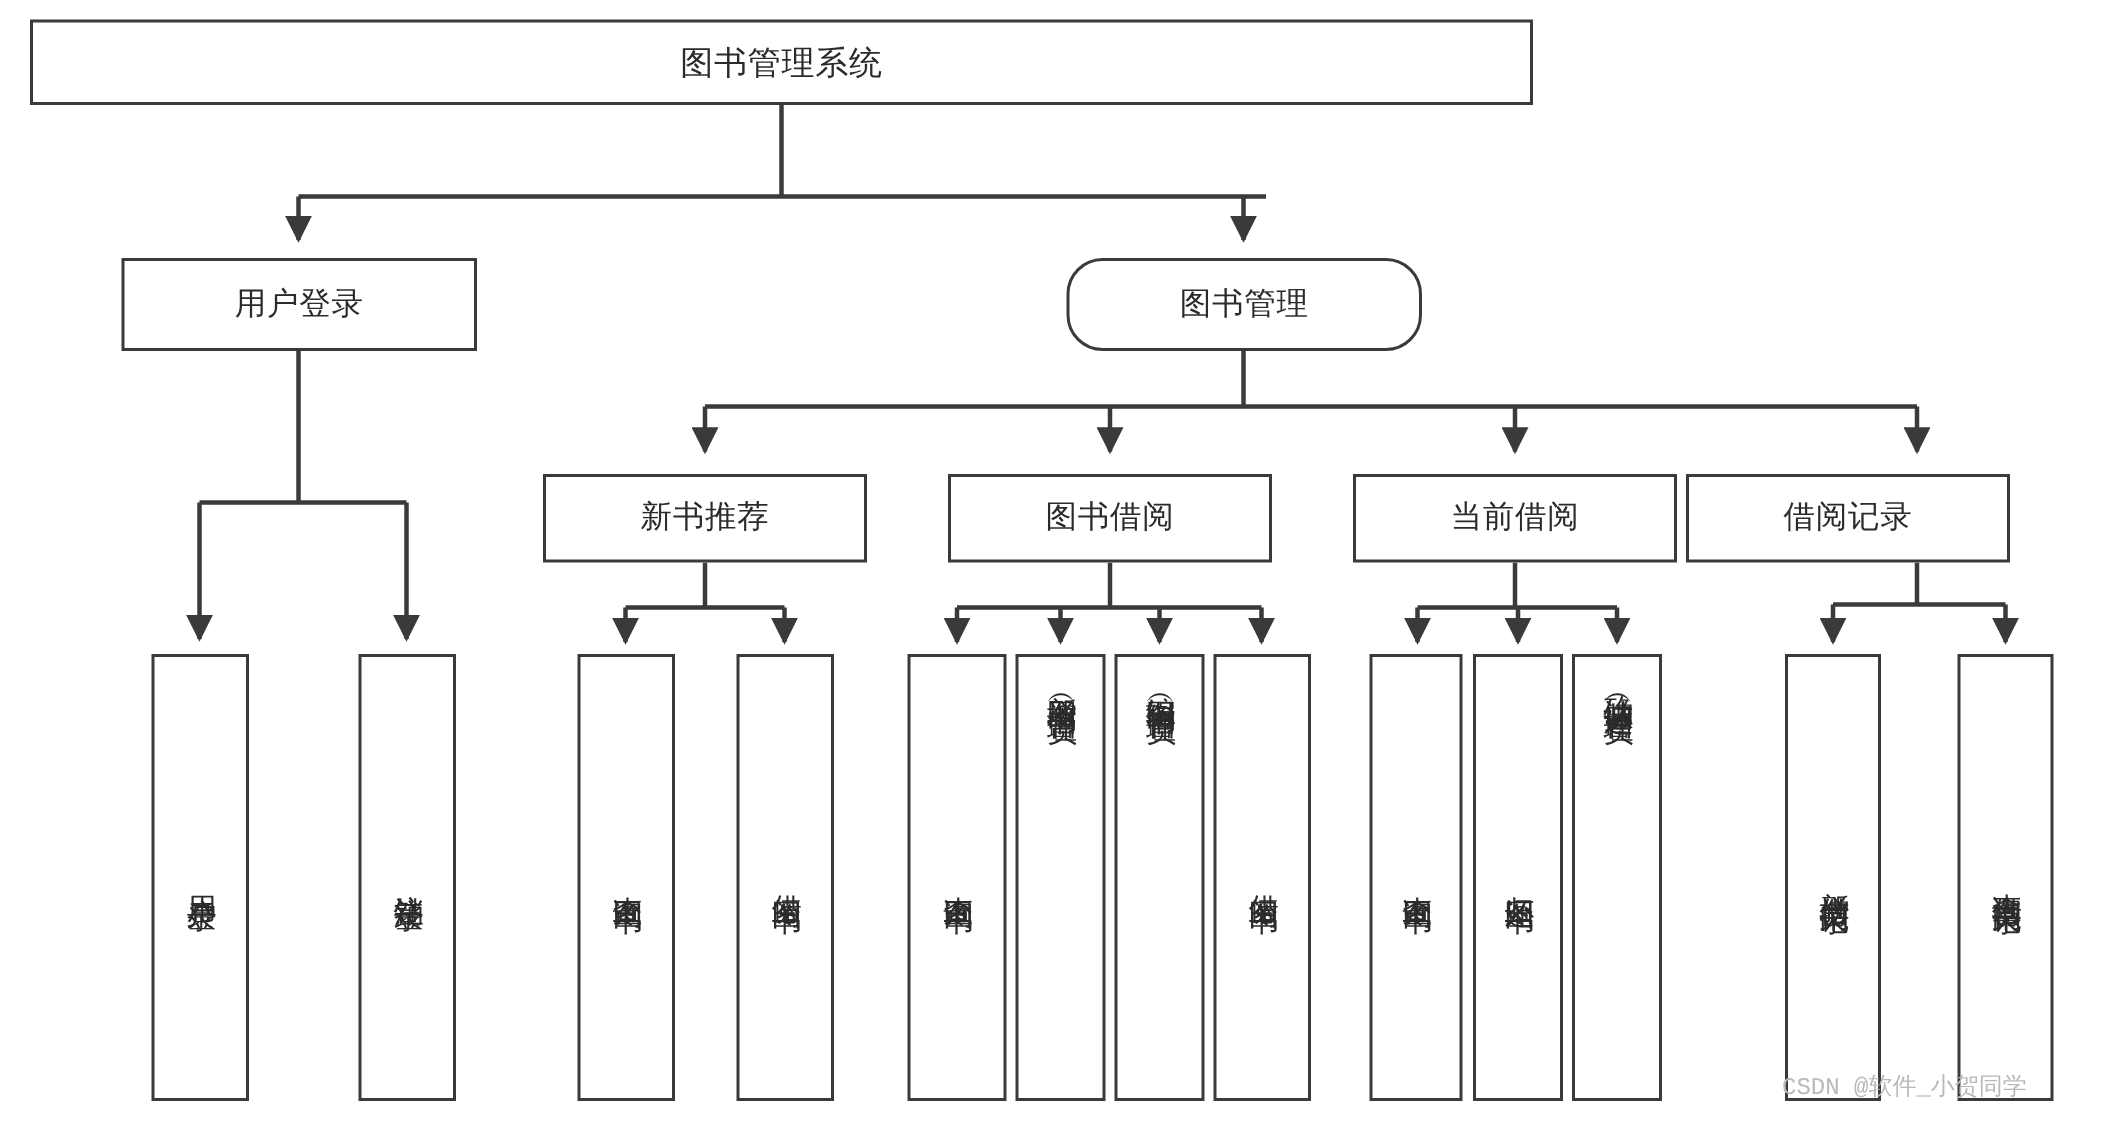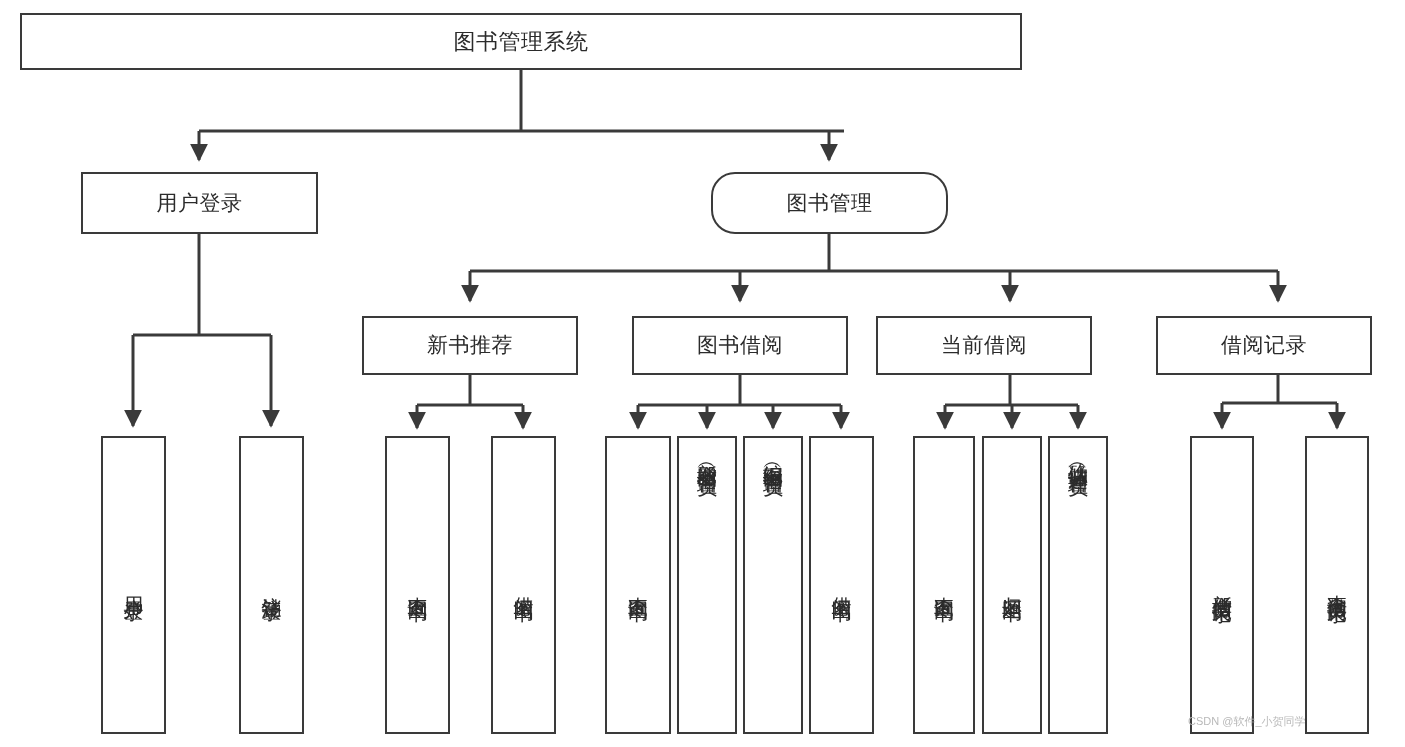--- a/index.html
+++ b/index.html
@@ -66,25 +66,25 @@
   }
   
   .node.vert.centered {
     align-items: center;
     padding-top: 0;
   }
   .watermark {
     position: absolute;
     left: 1188px;
     top: 714px;
-    font-size: 11px;
+    font-size: 16px;
     color: #b9b9b9;
     white-space: nowrap;
     z-index: 3;
-    font-family: Liberation Sans, sans-serif;
+    font-family: Liberation Mono, monospace;
   }
 </style>
 </head>
 <body>
 
 <div id="diagram">
 
   <svg id="connectors" viewBox="0 0 1405 747" xmlns="http://www.w3.org/2000/svg">
     <defs>
       <marker id="arrow" viewBox="0 0 10 10" refX="9" refY="5" markerWidth="6" markerHeight="6" orient="auto-start-reverse">
@@ -145,24 +145,24 @@
   <div class="node horiz" style="left:711px; top:172px; width:237px; height:62px;border-radius:24px;">
     <span class="label">图书管理</span>
   </div>
 
   <div class="node horiz" style="left:632px; top:316px; width:216px; height:59px;">
     <span class="label">图书借阅</span>
   </div>
   <div class="node horiz" style="left:362px; top:316px; width:216px; height:59px;">
     <span class="label">新书推荐</span>
   </div>
-  <div class="node horiz" style="left:876px; top:316px; width:216px; height:59px;">
+  <div class="node horiz" style="left:902px; top:316px; width:216px; height:59px;">
     <span class="label">当前借阅</span>
   </div>
-  <div class="node horiz" style="left:1156px; top:316px; width:216px; height:59px;">
+  <div class="node horiz" style="left:1124px; top:316px; width:216px; height:59px;">
     <span class="label">借阅记录</span>
   </div>
 
   <div class="node vert centered" style="left:101px; top:436px; width:65px; height:298px;">
     <span class="label">用户登录</span>
   </div>
   <div class="node vert centered" style="left:239px; top:436px; width:65px; height:298px;">
     <span class="label">注销登录</span>
   </div>
 

